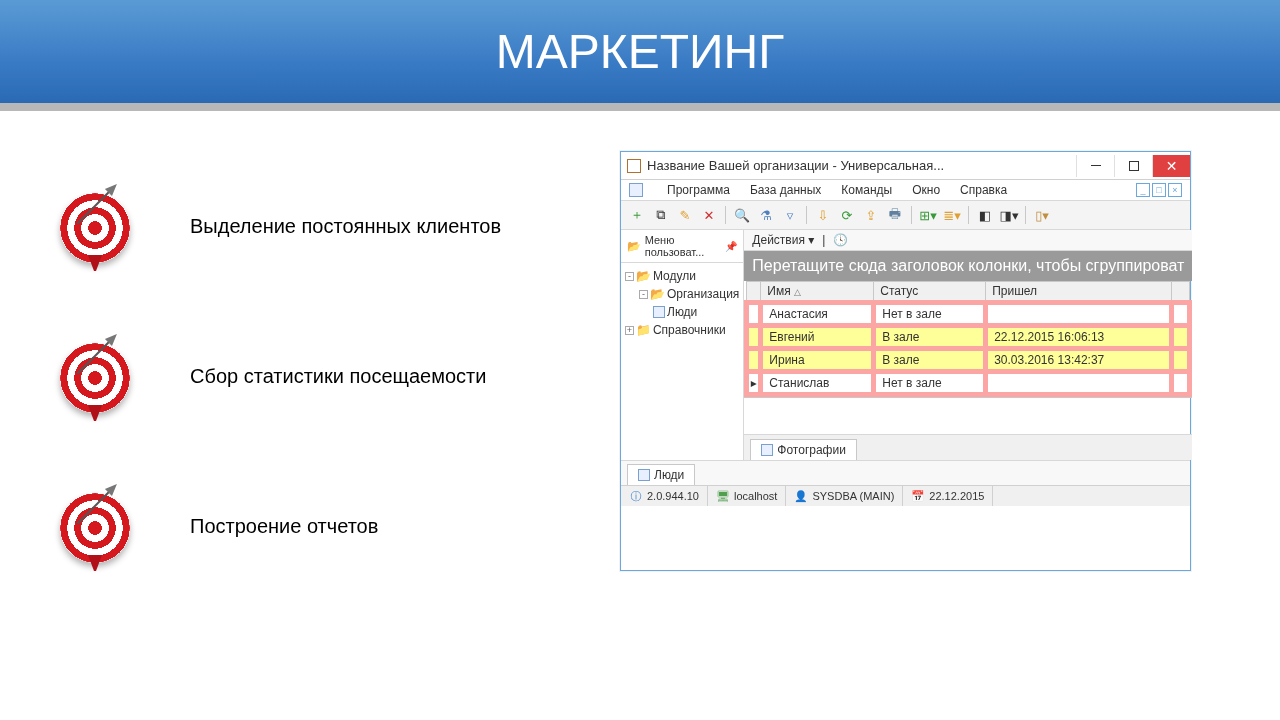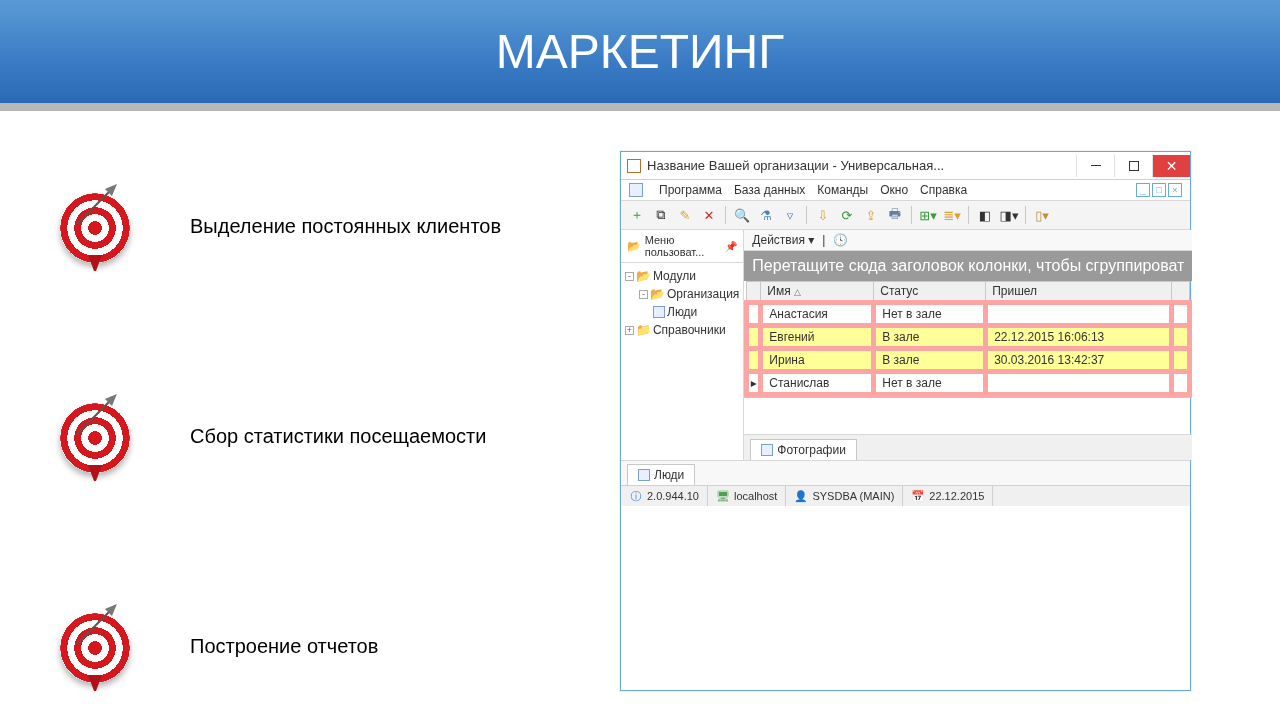--- a/index.html
+++ b/index.html
@@ -6,21 +6,21 @@
   body { font-family: "Segoe UI", Arial, sans-serif; background: #fff; width: 1280px; height: 720px; }
 
   .header {
     background: linear-gradient(to bottom, #5a9bd5, #3a7bc5 60%, #2a6ab5);
     color: #fff; padding: 24px 40px; font-size: 48px; font-weight: 300;
     border-bottom: 8px solid #b8b8b8;
     text-align: center;
   }
 
   .content { display: flex; padding: 40px 60px; gap: 40px; }
-  .bullets { flex: 0 0 520px; display: flex; flex-direction: column; gap: 120px; padding-top: 30px; }
+  .bullets { flex: 0 0 520px; display: flex; flex-direction: column; gap: 60px; padding-top: 30px; }
   .bullet { display: flex; align-items: center; gap: 40px; }
   .bullet-text { font-size: 20px; color: #000; }
 
   .target-icon { width: 90px; height: 90px; position: relative; }
   .target-rings {
     width: 70px; height: 70px; border-radius: 50%;
     background: radial-gradient(circle, #d5171e 0 14%, #fff 14% 28%, #d5171e 28% 42%, #fff 42% 56%, #d5171e 56% 70%, transparent 70%);
     position: absolute; bottom: 8px; left: 0;
     box-shadow: 0 4px 6px rgba(0,0,0,0.3);
   }
@@ -49,21 +49,21 @@
     border-bottom: 1px solid #d0d0d0; height: 28px; padding-left: 6px;
   }
   .titlebar .icon-doc { width: 14px; height: 14px; background:#fff; border:1px solid #b07030; display:inline-block; margin-right:6px; position:relative;}
   .titlebar .title-text { flex: 1; font-size: 13px; color: #333; white-space:nowrap; overflow:hidden; text-overflow:ellipsis;}
   .win-btn { width: 38px; height: 22px; display:flex; align-items:center; justify-content:center; border-left:1px solid #e0e0e0; }
   .win-btn.min div{width:10px;height:1px;background:#333;}
   .win-btn.max div{width:10px;height:10px;border:1px solid #333;}
   .win-btn.close{ background:#e04040; color:#fff; font-size:14px; line-height:1;}
 
   .menubar {
-    display:flex; align-items:center; padding: 3px 8px; gap:12px;
+    display:flex; align-items:center; padding: 3px 8px; gap:20px;
     border-bottom: 1px solid #d8d8d8; font-size: 12px;
   }
   .menubar .menu-icon{width:14px;height:14px;border:1px solid #7aa0d0;background:#e8f0ff;margin-right:4px;}
   .menubar .spacer{flex:1;}
   .small-winbtns{display:flex;gap:2px;}
   .small-winbtns span{width:14px;height:14px;border:1px solid #6aa8e0;display:flex;align-items:center;justify-content:center;font-size:9px;color:#6aa8e0;}
 
   .toolbar {
     display:flex; align-items:center; padding:4px 6px; gap:4px;
     border-bottom:1px solid #d8d8d8; background:#f4f4f4;

